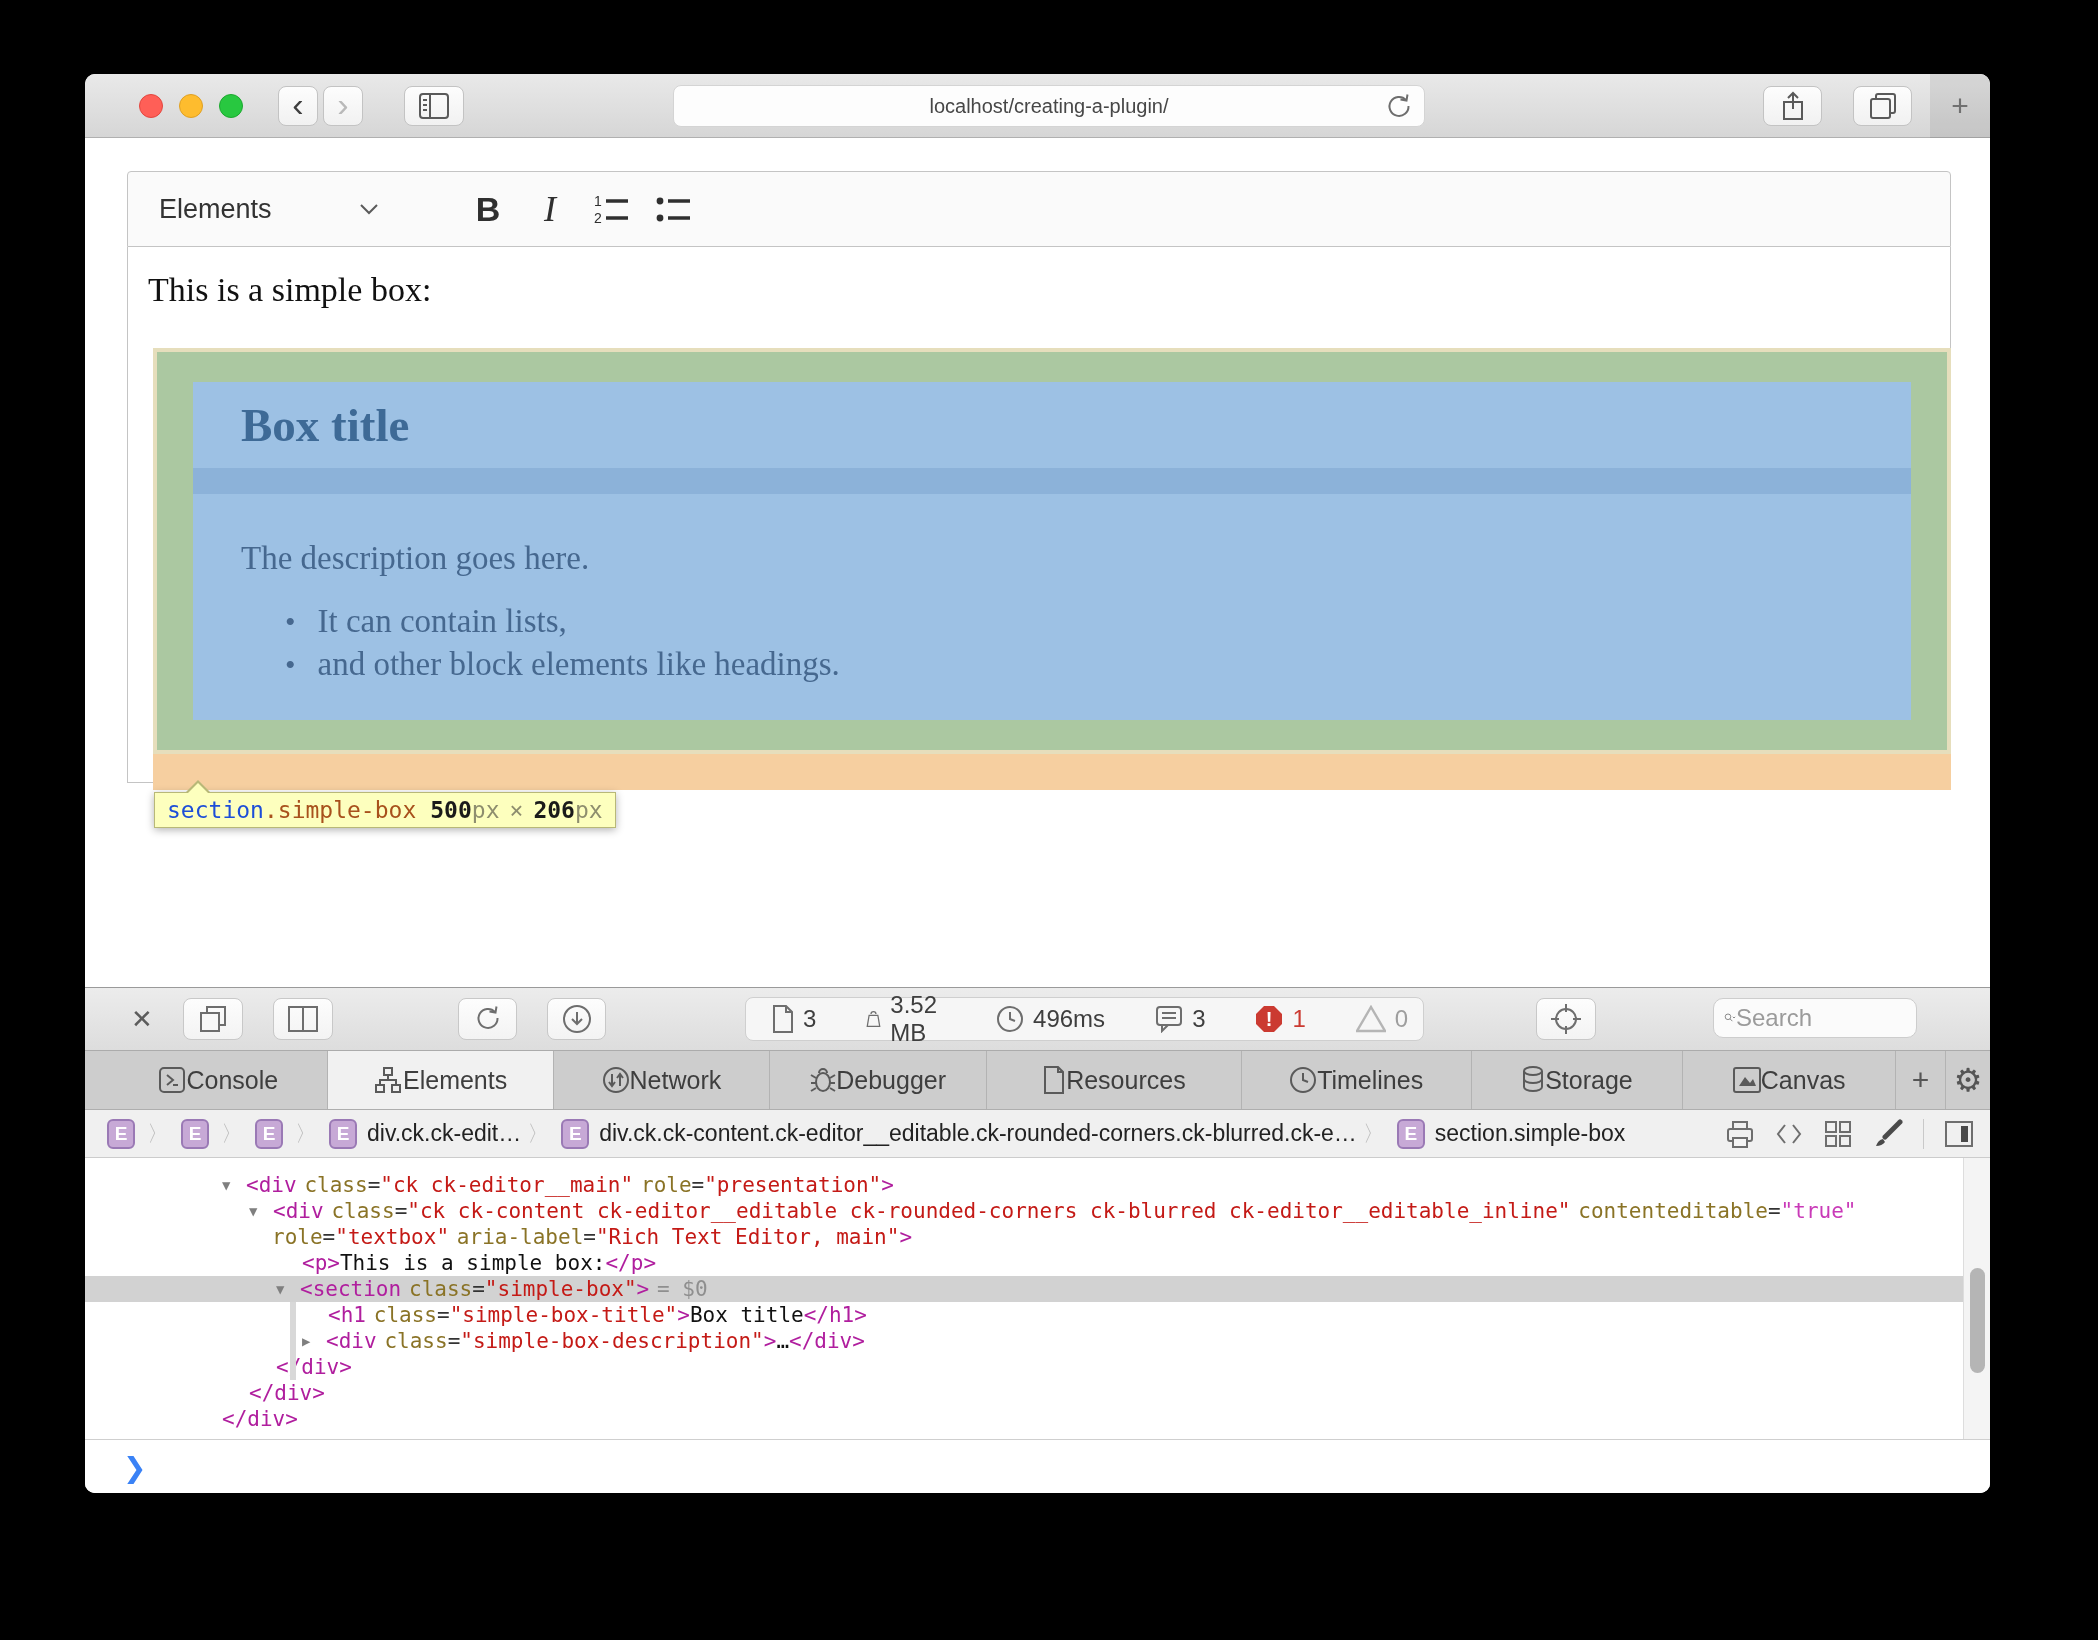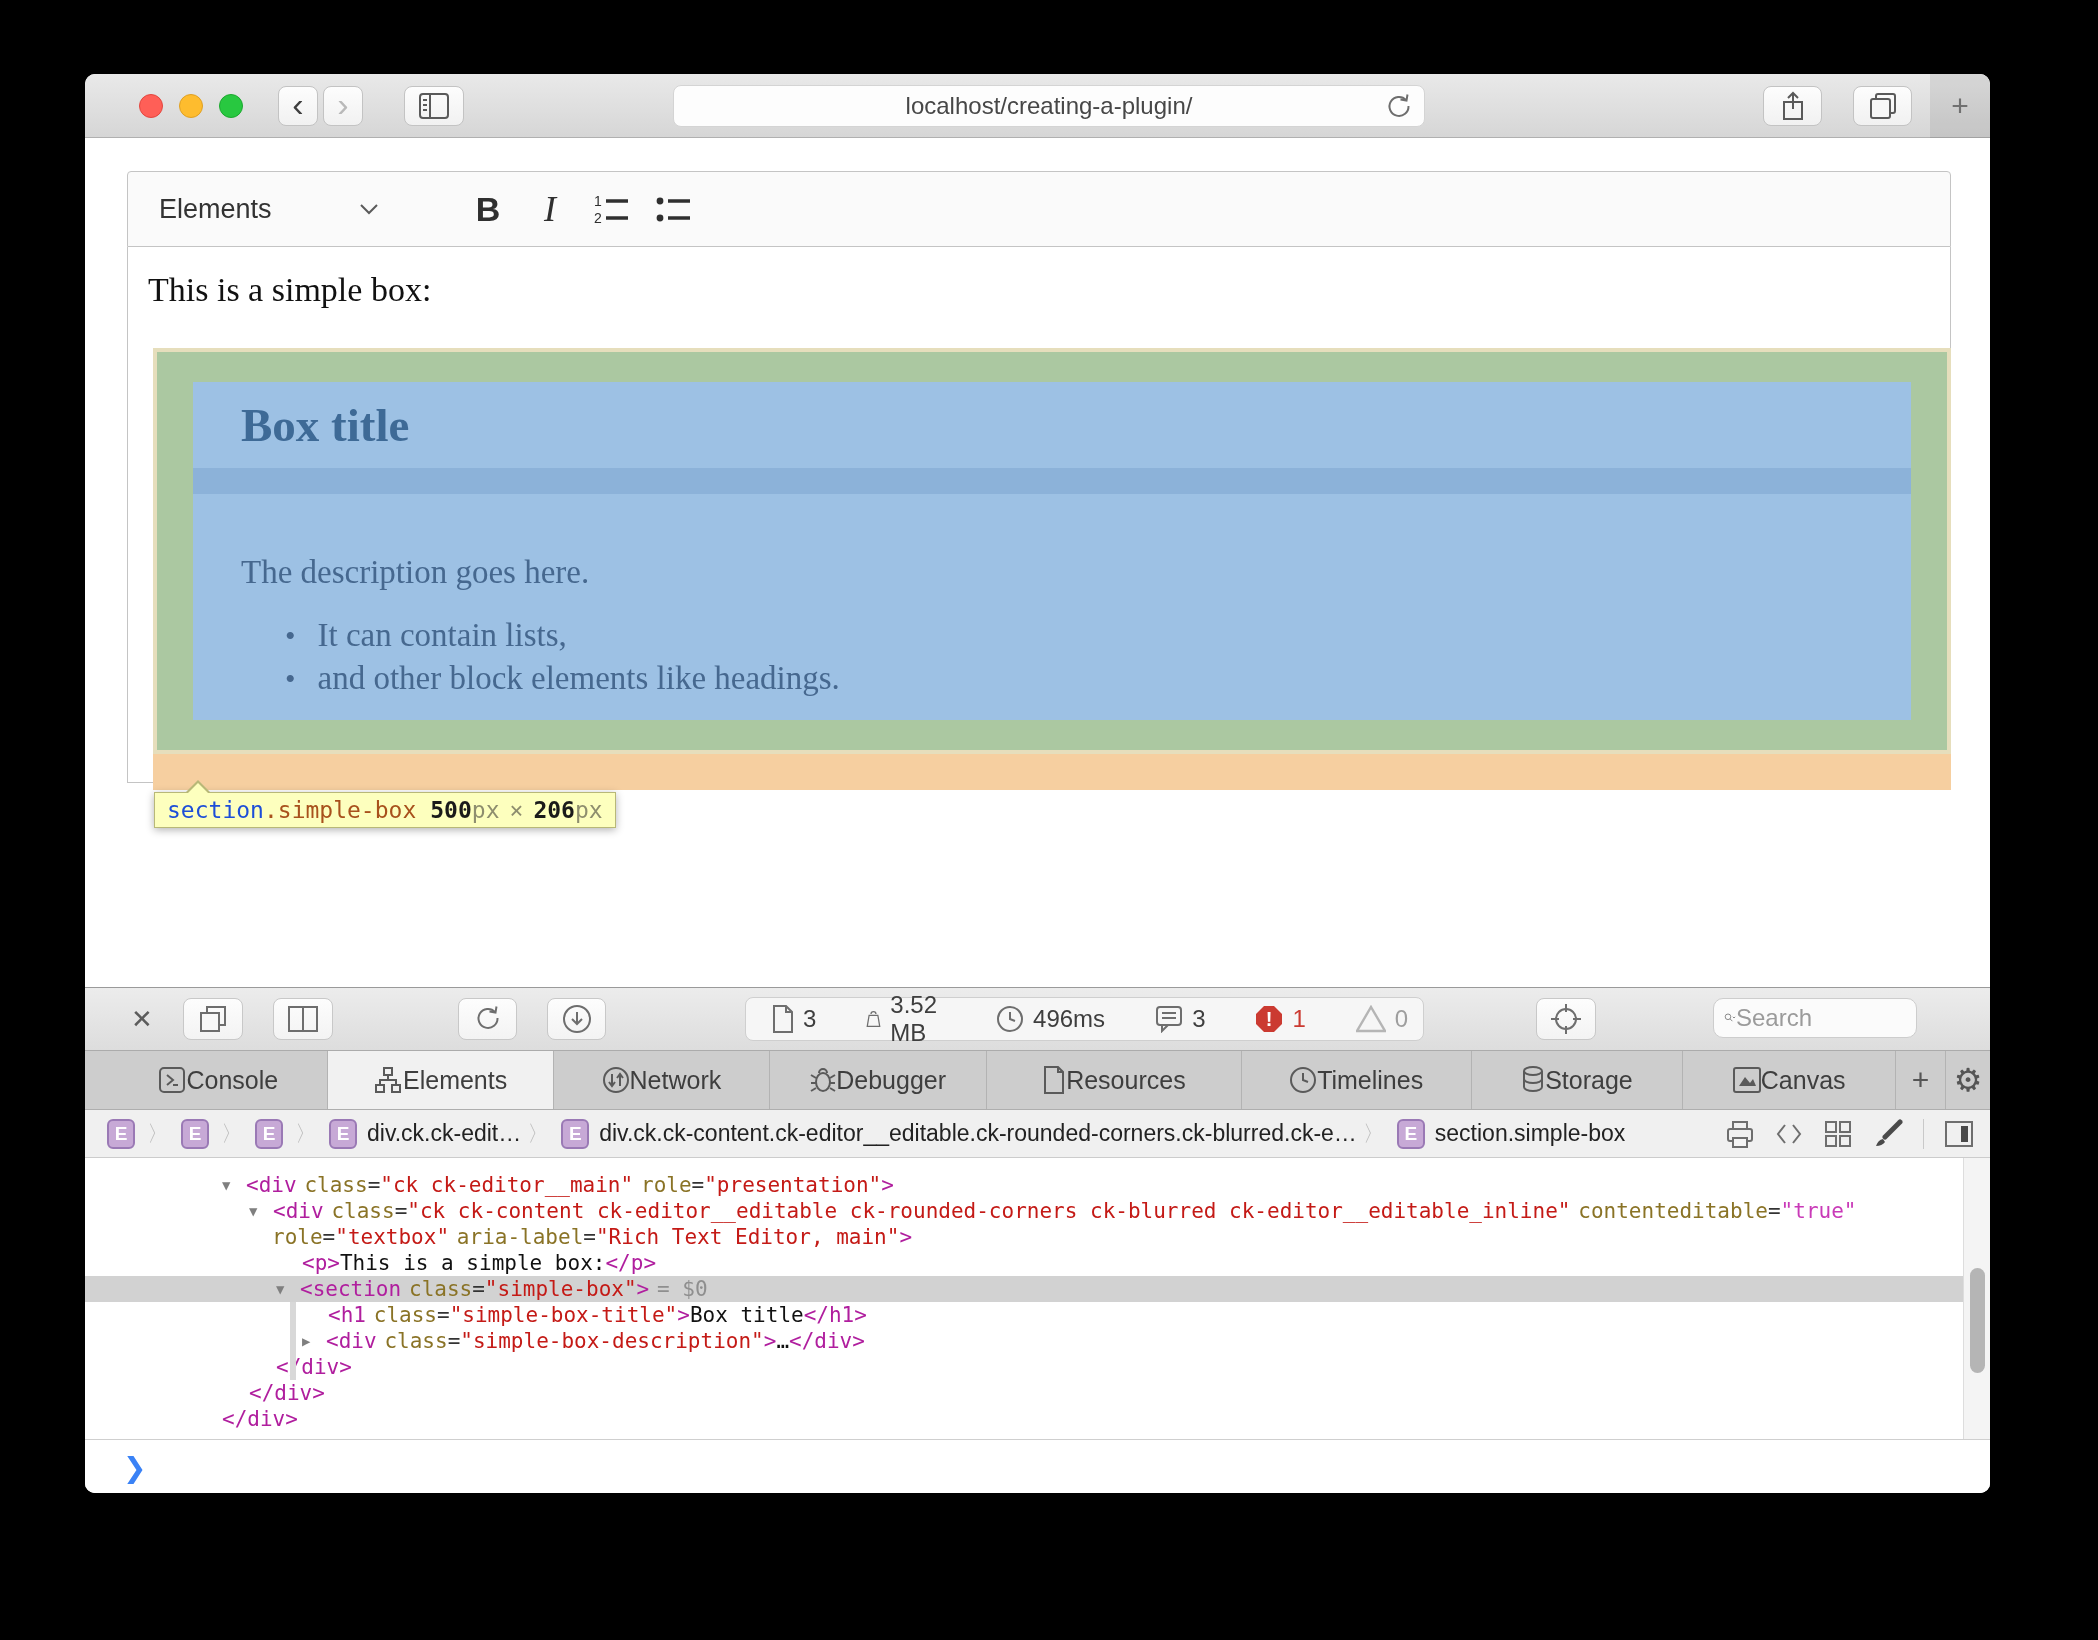--- a/index.html
+++ b/index.html
@@ -16,21 +16,21 @@
   
   .titlebar{position:absolute;left:0;top:0;width:100%;height:64px;background:linear-gradient(#e9e9e9,#d6d6d6);border-bottom:1px solid #b0b0b0}
   .lights{position:absolute;left:54px;top:20px;display:flex;gap:16px}
   .light{width:24px;height:24px;border-radius:50%}
   .light.red{background:#ff5f57;border:1px solid #e2463f}
   .light.yellow{background:#febc2e;border:1px solid #dfa023}
   .light.green{background:#28c840;border:1px solid #1ca82f}
   .tb-btn{position:absolute;top:12px;height:40px;background:linear-gradient(#fdfdfd,#f1f1f1);border:1px solid #c3c3c3;border-radius:8px;display:flex;align-items:center;justify-content:center;color:#3f3f3f}
   .tb-btn.disabled{color:#b9b9b9}
   .navglyph{font-size:34px;line-height:1;margin-top:-4px}
-  .urlfield{position:absolute;left:588px;top:11px;width:752px;height:42px;background:#fdfdfd;border:1px solid #d4d4d4;border-radius:8px;display:flex;align-items:center;justify-content:center;font-size:24px;color:#474747}
+  .urlfield{position:absolute;left:588px;top:11px;width:752px;height:42px;background:#fdfdfd;border:1px solid #d4d4d4;border-radius:8px;display:flex;align-items:center;justify-content:center;font-size:20px;color:#474747}
   .url-reload{position:absolute;right:12px;top:7px}
   .newtab-zone{position:absolute;right:0;top:0;width:60px;height:64px;background:rgba(0,0,0,.08);display:flex;align-items:center;justify-content:center;color:#707070;font-size:30px;border-top-right-radius:10px}
 
   
   .viewport{position:absolute;left:0;top:64px;width:100%;height:849px;background:#fff}
   .editor-toolbar{position:absolute;left:42px;top:33px;width:1824px;height:76px;background:#fafafa;border:1px solid #c4c4c4;border-radius:4px 4px 0 0;display:flex;align-items:center}
   .ed-heading{display:flex;align-items:center;margin-left:31px;width:236px;color:#333;font-size:27px}
   .ed-heading svg{margin-left:auto;margin-right:16px}
   .ed-btn{width:62px;height:60px;display:flex;align-items:center;justify-content:center;border-radius:4px;color:#2f2f2f}
   .ed-bold{font-size:34px;font-weight:800;font-family:var(--ui)}
@@ -40,21 +40,21 @@
 
   
   .hl-box{position:absolute;left:25px;top:101px;width:1798px;height:442px;z-index:3}
   .hl-edge{position:absolute;left:0;top:0;width:100%;height:406px;background:#e6debc}
   .hl-green{position:absolute;left:4px;top:4px;width:1790px;height:398px;background:var(--highlight_padding)}
   .hl-title{position:absolute;left:40px;top:34px;width:1718px;height:86px;background:var(--highlight_content);display:flex;align-items:center}
   .hl-strip{position:absolute;left:40px;top:120px;width:1718px;height:26px;background:#8cb2d9}
   .hl-desc{position:absolute;left:40px;top:146px;width:1718px;height:226px;background:var(--highlight_content);color:#46688f;font-family:var(--serif);font-size:33px}
   .hl-margin{position:absolute;left:0;top:406px;width:100%;height:36px;background:var(--highlight_margin)}
   .box-title{margin-left:48px;font-family:var(--serif);font-weight:bold;font-size:47px;color:#3e6a96}
-  .desc-p{margin:60px 0 0 48px}
+  .desc-p{margin:46px 0 0 48px}
   .desc-list{margin:26px 0 0 92px;list-style:none}
   .desc-list li{margin-top:6px;display:flex;align-items:baseline}
   .desc-list .dot{font-size:30px;margin-right:22px}
 
   
   .tooltip{position:absolute;left:69px;top:654px;height:36px;background:#fdffbe;border:1px solid #b8b878;box-shadow:0 2px 8px rgba(0,0,0,.3);display:flex;align-items:center;padding:0 12px;font-family:var(--mono);font-size:23px;z-index:5}
   .tt-arrow-o{position:absolute;left:30px;top:-13px;width:0;height:0;border:13px solid transparent;border-bottom-color:#b8b878;border-top:none}
   .tt-arrow-i{position:absolute;left:32px;top:-10px;width:0;height:0;border:11px solid transparent;border-bottom-color:#fdffbe;border-top:none}
   .tt-tag{color:#1d4ed8}
   .tt-cls{color:#a8511c}

